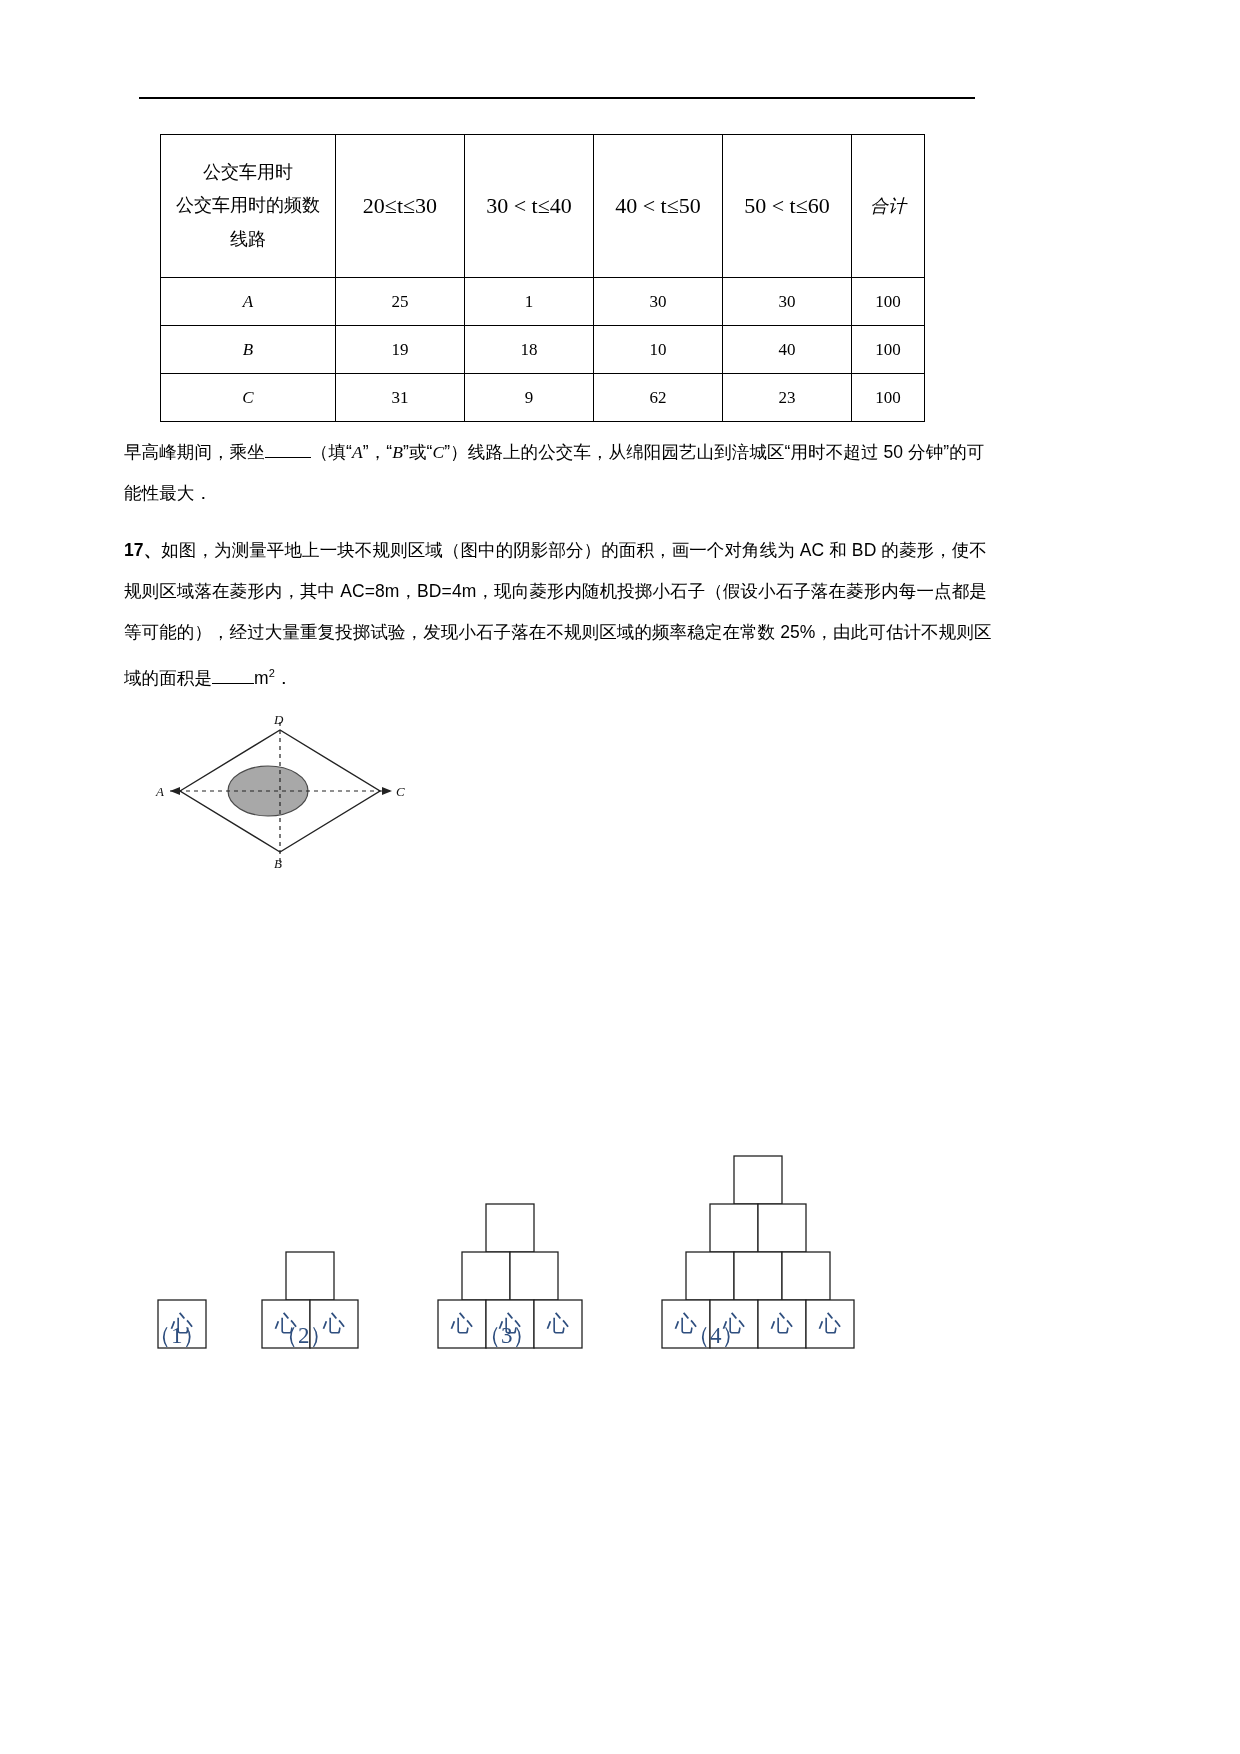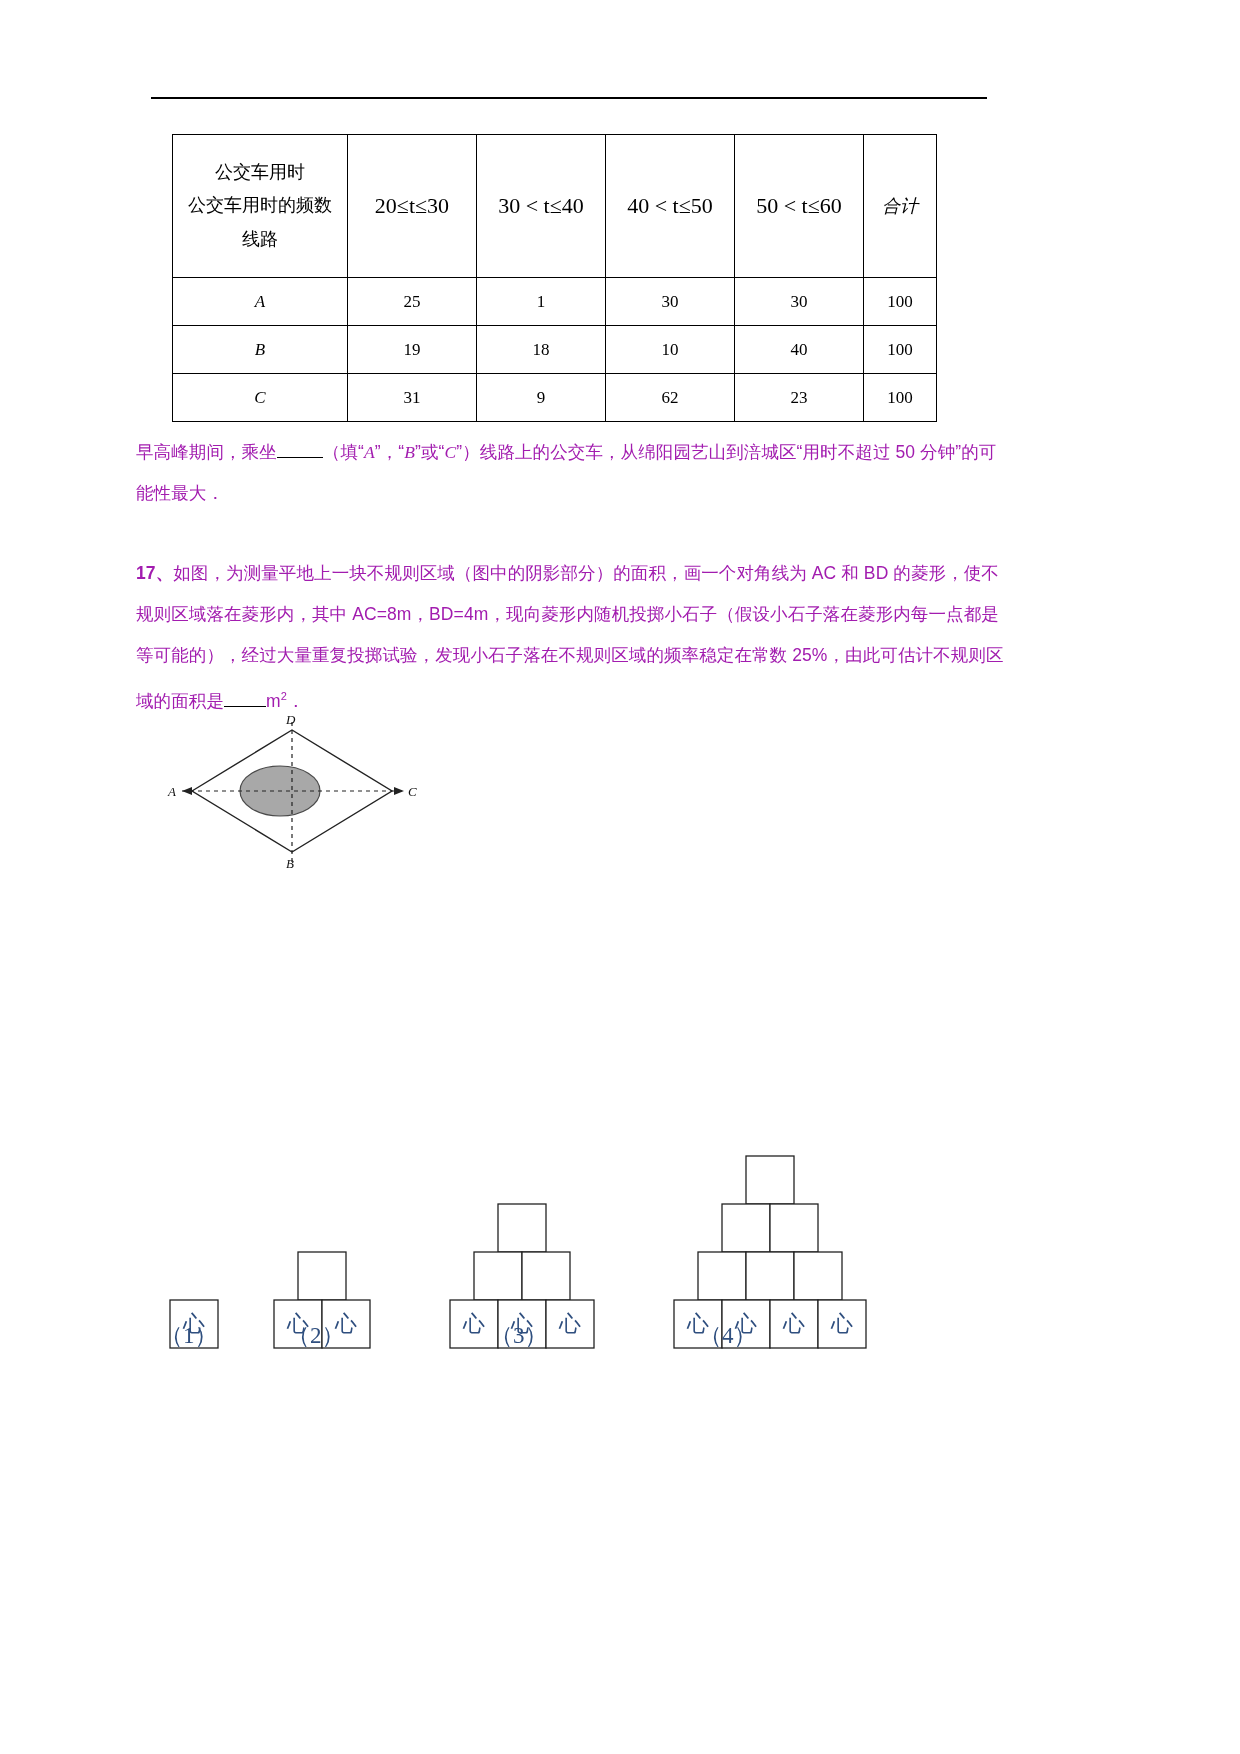--- a/index.html
+++ b/index.html
@@ -4,21 +4,21 @@
 <style>
   html,body{margin:0;padding:0;}
   body{
     width:1240px;height:1754px;
     background:#ffffff;
     font-family:"Liberation Sans","DejaVu Sans",sans-serif;
     color:#000;
     position:relative;
     overflow:hidden;
   }
-  .page{position:relative;width:1136px;height:1754px;margin-left:12px;}
+  .page{position:relative;width:1136px;height:1754px;}
 
   .top-rule{
     position:absolute;left:139px;top:97px;width:836px;height:0;
     border-top:2px solid #000;
   }
 
   
   .freq-table{
     position:absolute;left:160px;top:134px;
     border-collapse:collapse;
@@ -47,35 +47,35 @@
   }
   .hdr-stack span{display:block;white-space:nowrap;}
   .ital{font-style:italic;font-family:"Liberation Serif","DejaVu Serif",serif;}
   .bin-txt{white-space:nowrap;font-size:22px;}
 
   
   .para{
     position:absolute;
     font-size:17.5px;
     line-height:41px;
-    color:#a21caf;
+    color:#000000;
     letter-spacing:0.1px;
   }
   .para .it{font-style:italic;font-family:"Liberation Serif","DejaVu Serif",serif;}
   .blank{
     display:inline-block;
     border-bottom:1.5px solid #000;
     vertical-align:baseline;
   }
   .blank-a{width:46px;}
   .blank-b{width:42px;}
   sup{font-size:11px;}
 
   #p-early{left:124px;top:432px;width:870px;}
-  #p-q17{left:124px;top:553px;width:870px;}
+  #p-q17{left:124px;top:530px;width:870px;}
   #p-q18{left:124px;top:920px;width:870px;}
   .qnum{font-weight:bold;}
 
   
   #rhombus-fig{
     position:absolute;left:140px;top:712px;width:280px;height:158px;
   }
 
   
   #stacks{

